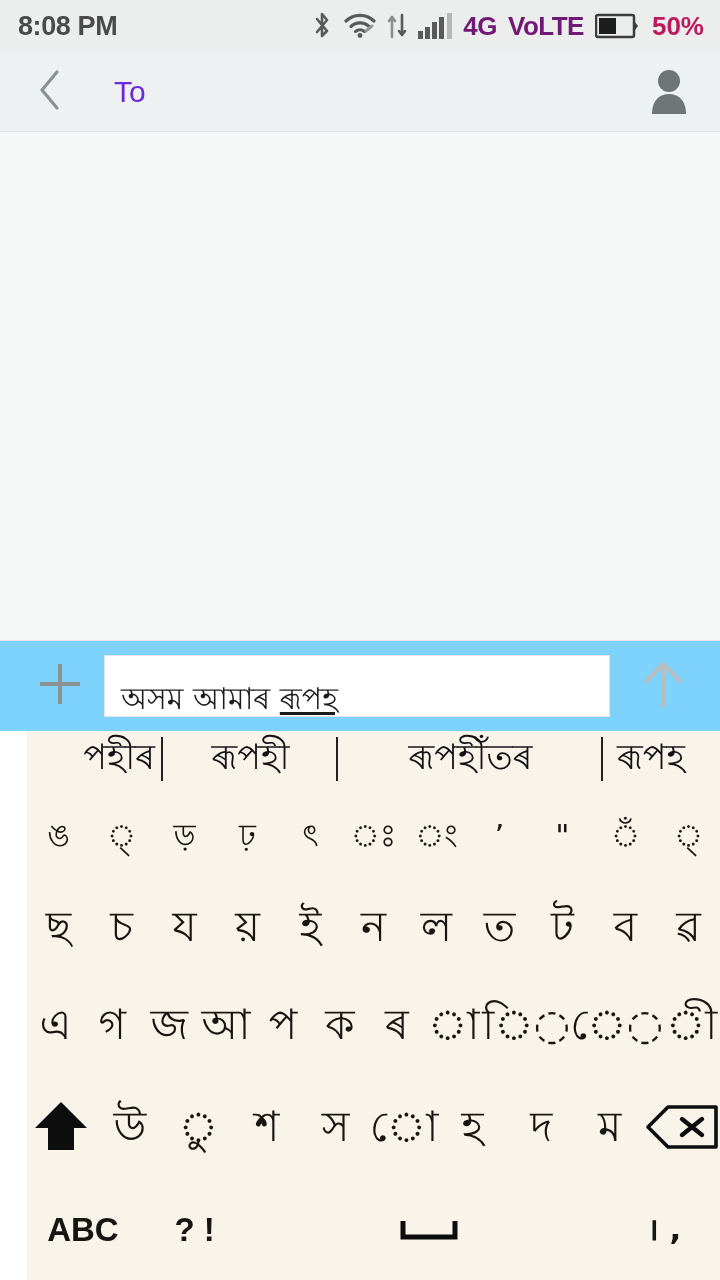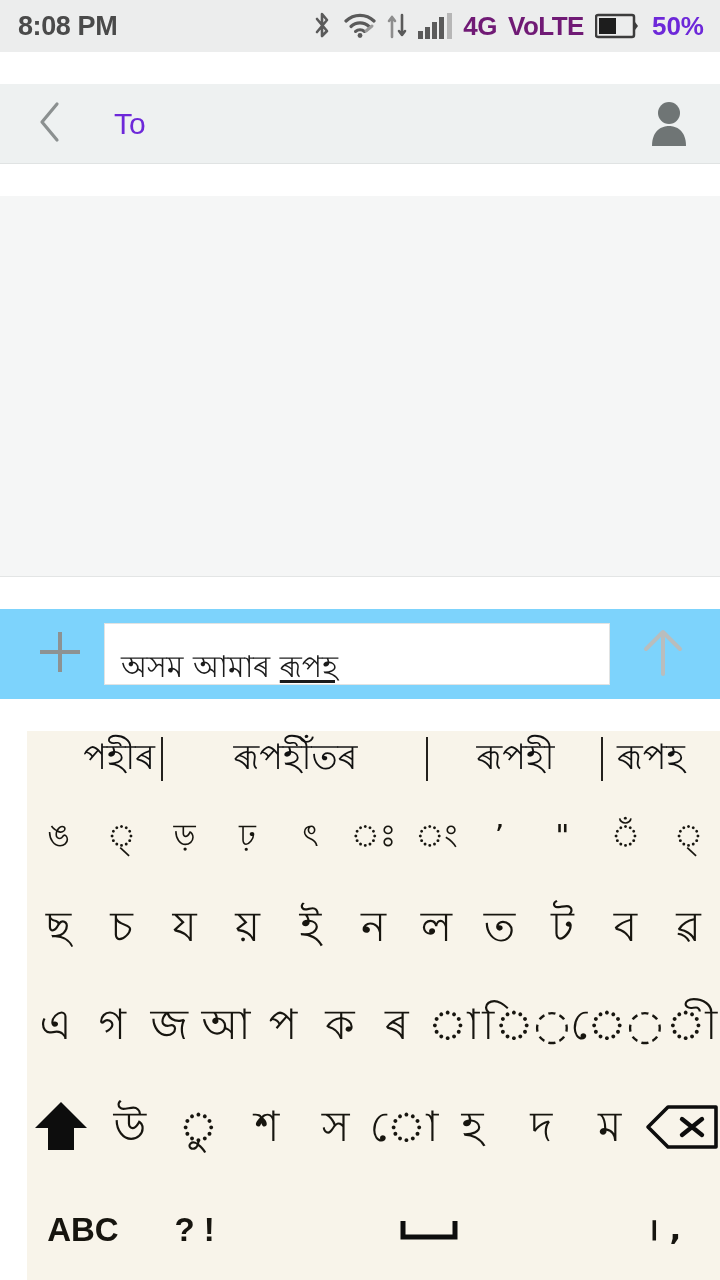--- a/index.html
+++ b/index.html
@@ -5,21 +5,21 @@
   * { box-sizing: border-box; margin: 0; padding: 0; }
   html, body {
     width: 720px; height: 1280px;
     overflow: hidden;
     background: #ffffff;
     font-family: "Liberation Sans", "DejaVu Sans", sans-serif;
   }
   #screen {
     position: relative;
     width: 720px; height: 1280px;
-    display: flex; flex-direction: column; gap: 32px;
+    display: flex; flex-direction: column;
   }
 
   
   .statusbar {
     height: 52px;
     background: #eceded;
     display: flex; align-items: center;
     padding: 0 16px 0 18px;
     flex: 0 0 52px;
   }
@@ -29,21 +29,21 @@
   }
   .status-right {
     margin-left: auto;
     display: flex; align-items: center; gap: 11px;
   }
   .status-right svg { display: block; }
   .status-text {
     font-size: 26px; font-weight: bold; color: #701a75;
     letter-spacing: -0.5px;
   }
-  .battery-pct { font-size: 26px; font-weight: bold; color: #6d28d9; margin-left: 2px;}
+  .battery-pct { font-size: 26px; font-weight: bold; color: #be185d; margin-left: 2px;}
 
   
   .appbar {
     height: 80px;
     background: #eef1f1;
     display: flex; align-items: center;
     padding: 0 26px 0 28px;
     border-bottom: 1px solid #e0e3e3;
     flex: 0 0 80px;
   }
@@ -240,22 +240,22 @@
           <path d="M25 50 L25 8 M25 8 L8 25 M25 8 L42 25" fill="none" stroke="#b9bdbd" stroke-width="4" stroke-linecap="round" stroke-linejoin="round"></path>
         </svg>
       </span>
     </div>
   </div>
 
   <div class="keyboard">
 
     <div class="suggestions">
       <div class="sug sug-0 divider">পহীৰ</div>
+      <div class="sug sug-1 divider">ৰূপহী</div>
       <div class="sug sug-2 divider">ৰূপহীঁতৰ</div>
-      <div class="sug sug-1 divider">ৰূপহী</div>
       <div class="sug sug-3">ৰূপহ</div>
     </div>
 
     <div class="krow r1">
       <div class="key">ঙ</div>
       <div class="key">◌্‍</div>
       <div class="key">ড়</div>
       <div class="key">ঢ়</div>
       <div class="key">ৎ</div>
       <div class="key">◌ঃ</div>

